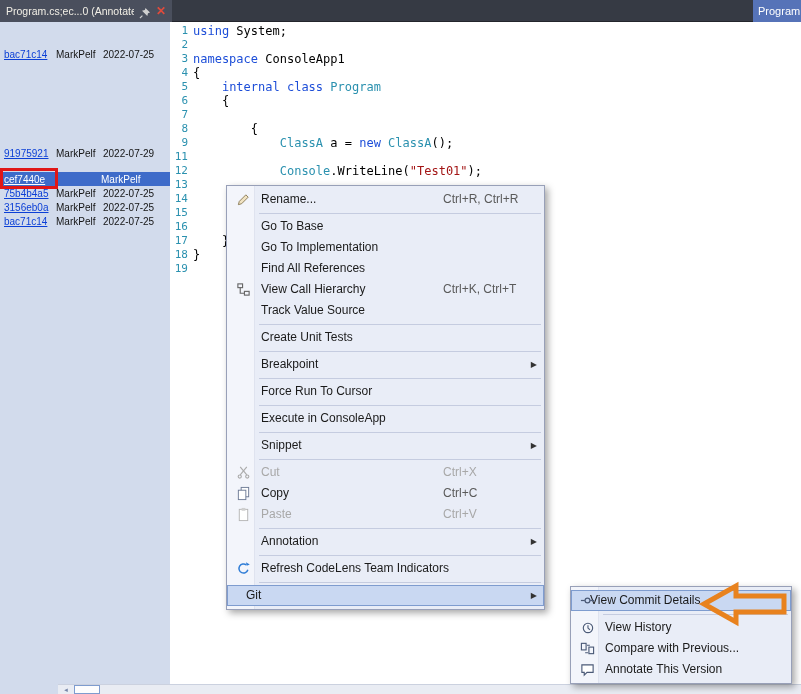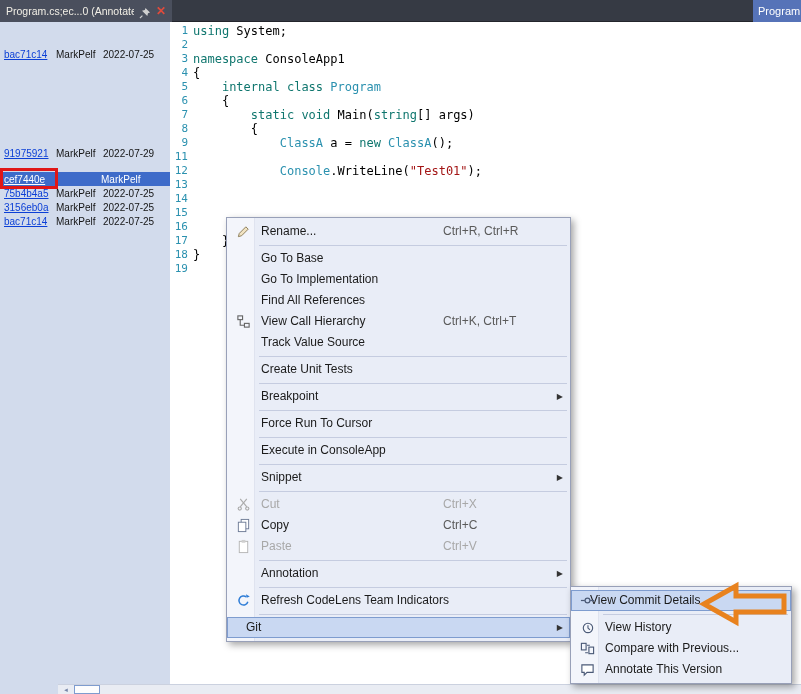--- a/index.html
+++ b/index.html
@@ -26,42 +26,42 @@
   .ann-row.selected { background:#3E6BC9; color:#fff;gap:45px; }
   .ann-row.selected .hash { color:#fff; }
   .red-box { position:absolute; left:0; top:146px; width:58px; height:21px; border:3px solid #E01616; pointer-events:none; z-index:5; }
 
   
   .editor { position:absolute; top:22px; left:170px; right:0; bottom:10px; background:#fff;
             font-family:"DejaVu Sans Mono", monospace; font-size:12px; padding-top:2px; overflow:hidden; }
   .code-line { display:flex; height:14px; line-height:14px; white-space:pre; }
   .code-line .ln { width:18px; flex:none; text-align:right; color:#2B91AF; font-size:11px; }
   .code-line .code { padding-left:5px; color:#000; }
-  .kw   { color:#0f766e; }
+  .kw   { color:#1d4ed8; }
   .type { color:#2B91AF; }
   .str  { color:#A31515; }
 
   
   .h-scrollbar { position:absolute; left:58px; right:0; bottom:0; height:10px; background:#E9ECF3; border-top:1px solid #CBD1DF; z-index:2; }
   .h-scroll-btn { position:absolute; left:2px; top:1px; width:12px; height:8px; color:#7585A8; font-size:6px; line-height:8px; text-align:center; }
   .h-thumb { position:absolute; left:16px; top:0; width:26px; height:9px; background:#FDFDFE; border:1px solid #7E9CCF; }
 
   
   .menu { position:absolute; background:#E9EDF7; border:1px solid #98A0B8; box-shadow:3px 3px 7px rgba(0,0,0,.35);
           padding:3px 0; font-size:12px; color:#1B1B1B; }
   .menu .icon-strip { position:absolute; left:0; top:0; bottom:0; width:28px; background:#F3F5FB; border-right:1px solid #DFE3EF; }
   .menu-item { position:relative; height:21px; line-height:21px; padding:0 20px 0 34px; white-space:nowrap; cursor:default; }
   .menu-item .icon { position:absolute; left:5px; top:2px; width:22px; height:16px; display:flex; align-items:center; justify-content:center; }
   .menu-item .shortcut { position:absolute; left:216px; top:0; color:#5A5A5A; }
   .menu-item .sub-arrow { position:absolute; right:7px; top:0; font-size:8px; color:#333; }
   .menu-item.disabled, .menu-item.disabled .shortcut { color:#A8A8A8; }
   .menu-item.hl { background:#C9D8F2; box-shadow:inset 0 0 0 1px #7E9CCF;padding-left:19px; }
   .separator { height:1px; background:#C5CCE0; margin:3px 3px 2px 32px; }
 
-  .context-menu { left:226px; top:185px; width:345px; z-index:10;margin-top:32px; }
+  .context-menu { left:226px; top:185px; width:319px; z-index:10; }
   .git-submenu  { left:570px; top:586px; width:222px; z-index:20; }
 
   .callout-arrow { position:absolute; left:698px; top:581px; z-index:30; pointer-events:none; }
 
   svg.mi { width:15px; height:15px; }
 </style>
 </head>
 <body>
 
 <div class="screen">
@@ -134,21 +134,20 @@
     <div class="code-line">
       <span class="ln">5</span>
       <span class="code"><span>    </span><span class="kw">internal</span><span> </span><span class="kw">class</span><span> </span><span class="type">Program</span></span>
     </div>
     <div class="code-line">
       <span class="ln">6</span>
       <span class="code"><span>    {</span></span>
     </div>
     <div class="code-line">
       <span class="ln">7</span>
-      <span class="code"><span>        </span><span class="kw">static</span><span> </span><span class="kw">void</span><span> Main(</span><span class="kw">string</span><span>[] args)</span></span>
     </div>
     <div class="code-line">
       <span class="ln">8</span>
       <span class="code"><span>        {</span></span>
     </div>
     <div class="code-line">
       <span class="ln">9</span>
       <span class="code"><span>            </span><span class="type">ClassA</span><span> a = </span><span class="kw">new</span><span> </span><span class="type">ClassA</span><span>();</span></span>
     </div>
     <div class="code-line">

